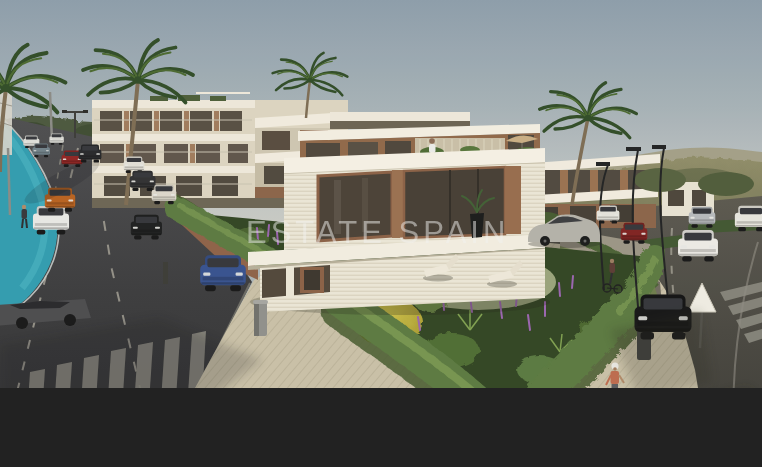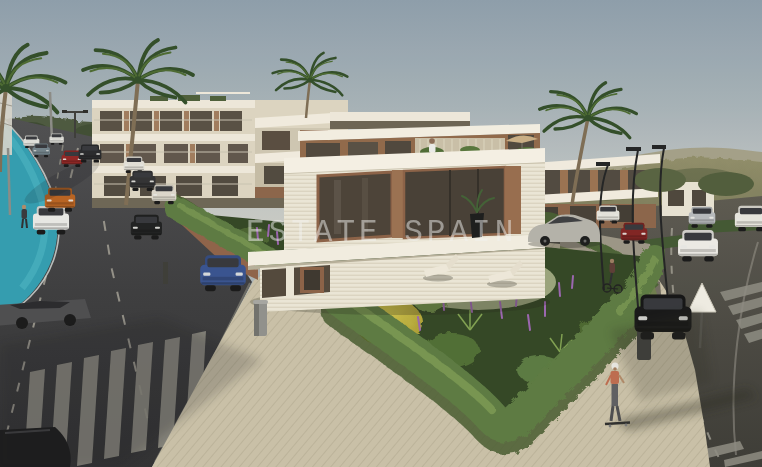--- a/index.html
+++ b/index.html
@@ -1,17 +1,17 @@
 <!DOCTYPE html>
 <html><head>
 <meta charset="utf-8">
 <style>
   html,body{margin:0;padding:0;background:#222;}
-  .stage{position:relative;width:762px;height:467px;overflow:hidden;
-         font-family:Liberation Mono, monospace;background:#aab3b8;}
+  .stage{position:relative;width:762px;height:388px;overflow:hidden;
+         font-family:Liberation Sans, sans-serif;background:#aab3b8;}
   .stage svg{position:absolute;left:0;top:0;}
   .watermark{position:absolute;left:246px;top:215px;font-size:31px;
              letter-spacing:4px;font-weight:300;white-space:nowrap;
              color:rgba(242,242,239,0.5);transform:scaleY(1.04);}
 </style>
 </head>
 <body>
 
 <div class="stage">
 <svg width="762" height="467" viewBox="0 0 762 467" xmlns="http://www.w3.org/2000/svg">

